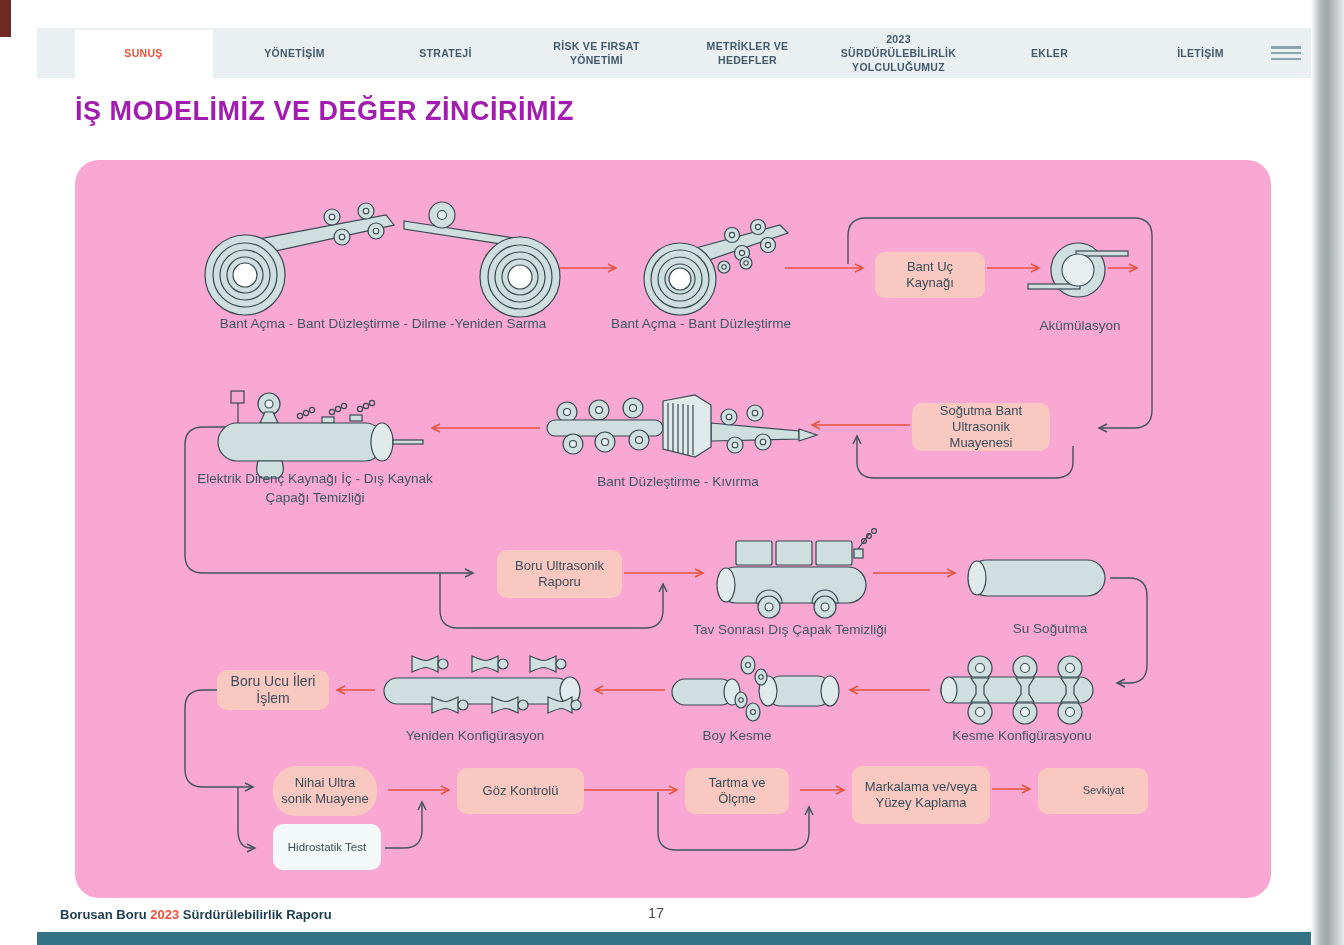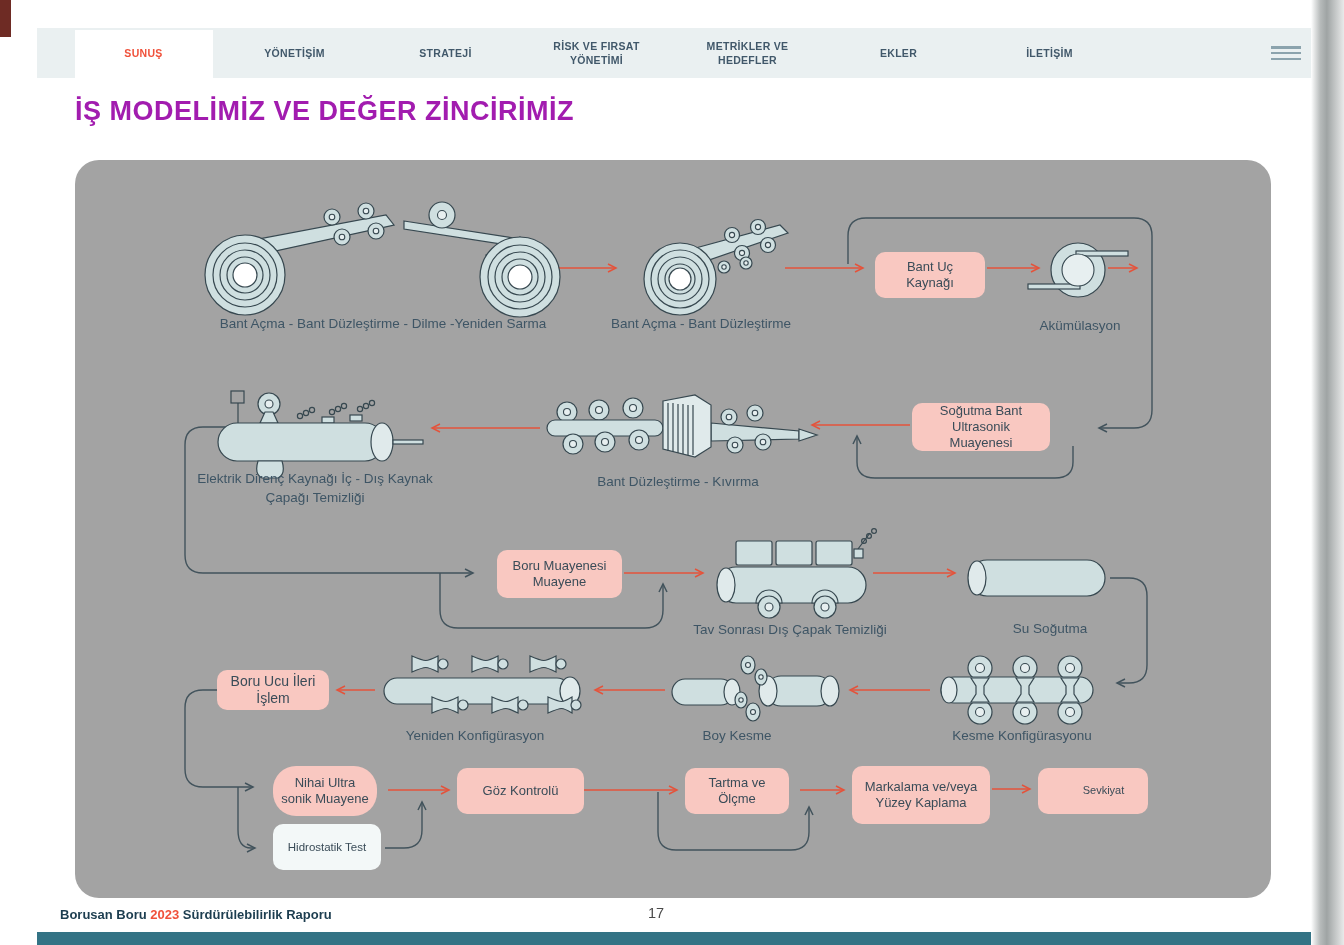--- a/index.html
+++ b/index.html
@@ -21,21 +21,21 @@
   .nav-item.active{color:#f0513b;}
   .menu-btn{position:absolute;right:10px;top:18px;width:30px;height:14px;cursor:pointer;}
   .menu-btn span{display:block;width:30px;height:2.6px;background:#8ba3ad;margin-bottom:3.2px;}
 
   
   .page-title{position:absolute;left:75px;top:96px;font-size:27px;font-weight:bold;
       color:#a21caf;letter-spacing:.5px;text-align:center;}
 
   
   .panel{position:absolute;left:75px;top:160px;width:1196px;height:738px;
-      background:#a3a3a3;border-radius:24px;}
+      background:#f9a8d4;border-radius:24px;}
   .panel svg{position:absolute;left:0;top:0;}
 
   .pbox{position:absolute;background:#f9c8c1;border-radius:10px;display:flex;align-items:center;
       justify-content:center;text-align:center;color:#3a4c58;font-size:13px;line-height:1.25;
       padding:2px 7px;box-sizing:border-box;}
   .pbox.light{background:#f3f8f8;font-size:11.5px;}
   .pbox.sm{font-size:14px;}
   .pbox.xs{font-size:11px;}
 
   .mlabel{position:absolute;transform:translateX(-50%);color:#3e5565;font-size:13.5px;
@@ -63,20 +63,21 @@
 <div class="corner-sliver"></div>
 
 <div class="nav-bar">
   <div class="active-bg"></div>
   <div class="nav-items">
     <div class="nav-item active">SUNUŞ</div>
     <div class="nav-item">YÖNETİŞİM</div>
     <div class="nav-item">STRATEJİ</div>
     <div class="nav-item">RİSK VE FIRSAT YÖNETİMİ</div>
     <div class="nav-item">METRİKLER VE HEDEFLER</div>
+    <div class="nav-item">2023 SÜRDÜRÜLEBİLİRLİK YOLCULUĞUMUZ</div>
     <div class="nav-item">EKLER</div>
     <div class="nav-item">İLETİŞİM</div>
   </div>
   <div class="menu-btn">
     <span></span>
       <span></span>
       <span></span>
   </div>
 </div>
 
@@ -302,21 +303,21 @@
         <circle class="mf" cx="83" cy="55" r="5"></circle>
       <path class="mf" d="M112 47 C126 53,126 53,138 47 L138 63 C126 57,126 57,112 63 Z"></path>
         <circle class="mf" cx="143" cy="55" r="5"></circle>
       <path class="mf" d="M168 47 C182 53,182 53,192 47 L192 63 C182 57,182 57,168 63 Z"></path>
         <circle class="mf" cx="196" cy="55" r="5"></circle>
     </g>
   </svg>
 
   <div class="pbox" style="left:800px;top:92px;width:110px;height:46px;">Bant Uç Kaynağı</div>
   <div class="pbox" style="left:837px;top:243px;width:138px;height:48px;">Soğutma Bant Ultrasonik Muayenesi</div>
-  <div class="pbox" style="left:422px;top:390px;width:125px;height:48px;">Boru Muayenesi Muayene</div>
+  <div class="pbox" style="left:422px;top:390px;width:125px;height:48px;">Boru Ultrasonik Raporu</div>
   <div class="pbox sm" style="left:142px;top:510px;width:112px;height:40px;">Boru Ucu İleri İşlem</div>
   <div class="pbox" style="left:198px;top:606px;width:104px;height:50px;border-radius:23px;">Nihai Ultra sonik Muayene</div>
   <div class="pbox light" style="left:198px;top:664px;width:108px;height:46px;">Hidrostatik Test</div>
   <div class="pbox" style="left:382px;top:608px;width:127px;height:46px;">Göz Kontrolü</div>
   <div class="pbox" style="left:610px;top:608px;width:104px;height:46px;">Tartma ve Ölçme</div>
   <div class="pbox" style="left:777px;top:606px;width:138px;height:58px;">Markalama ve/veya Yüzey Kaplama</div>
   <div class="pbox xs" style="left:963px;top:608px;width:110px;height:46px;padding-left:28px;">Sevkiyat</div>
 
   <div class="mlabel" style="left:308px;top:155px;">Bant Açma - Bant Düzleştirme - Dilme -Yeniden Sarma</div>
   <div class="mlabel" style="left:626px;top:155px;">Bant Açma - Bant Düzleştirme</div>

